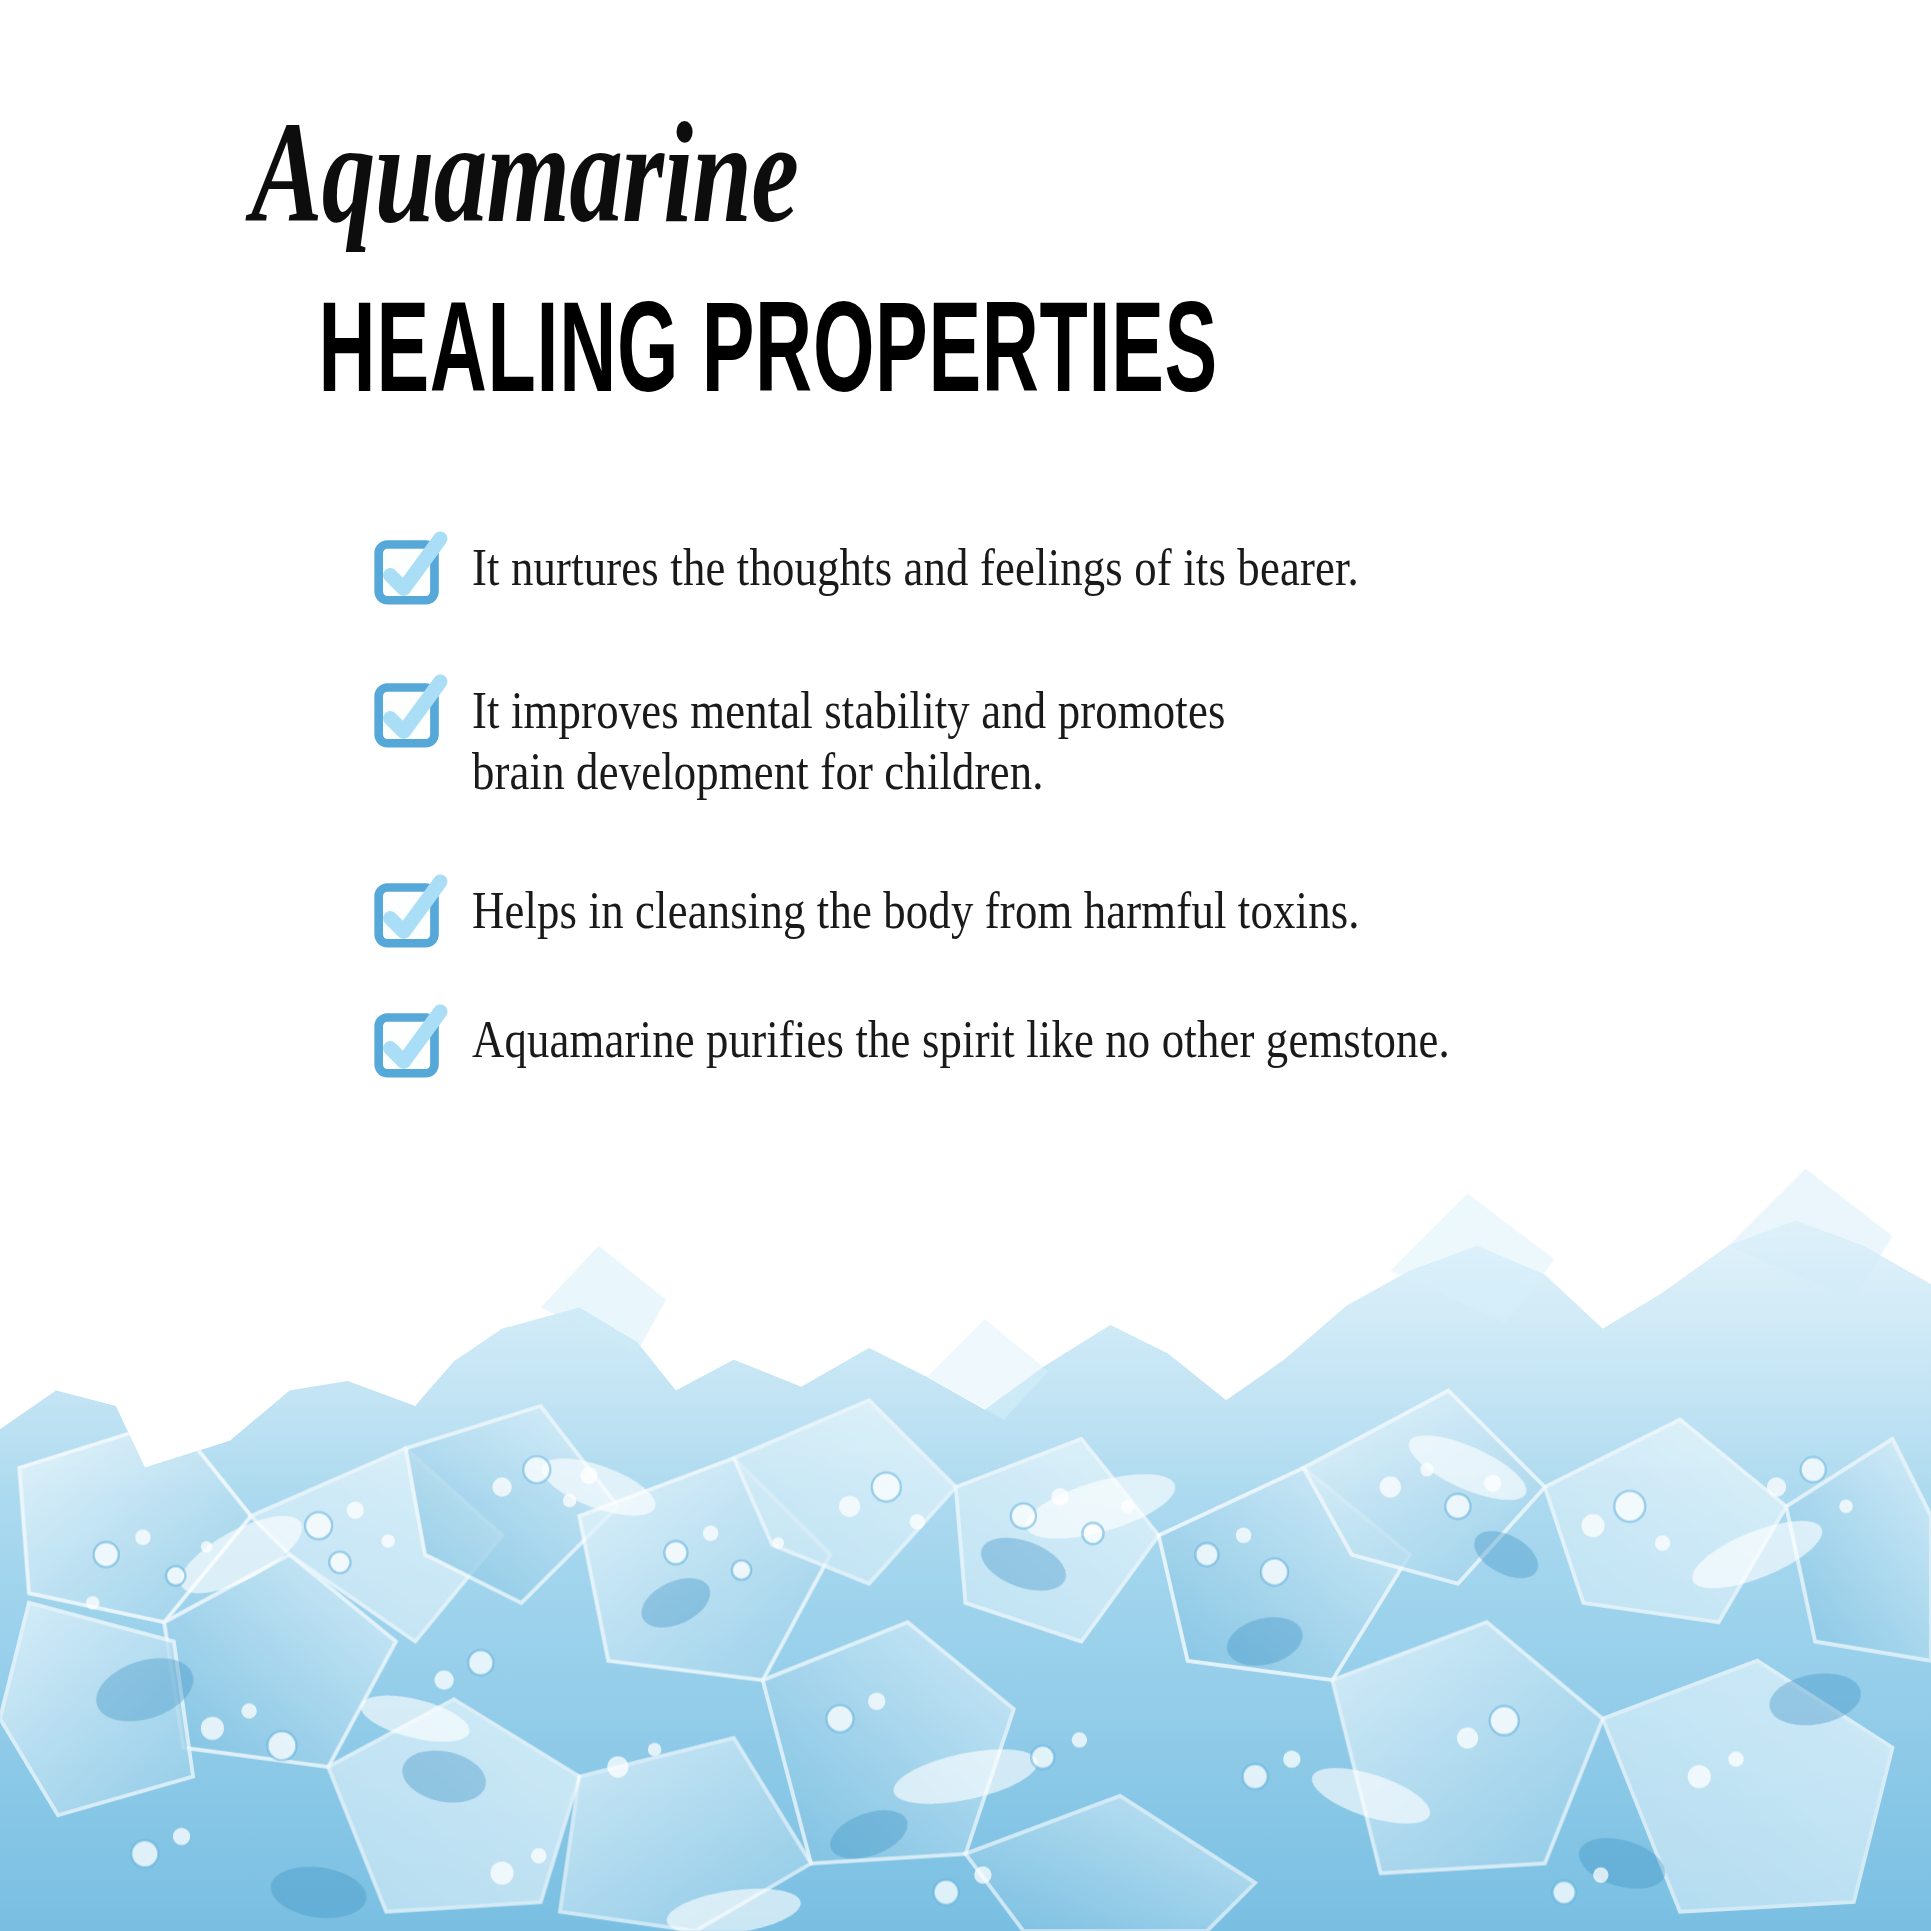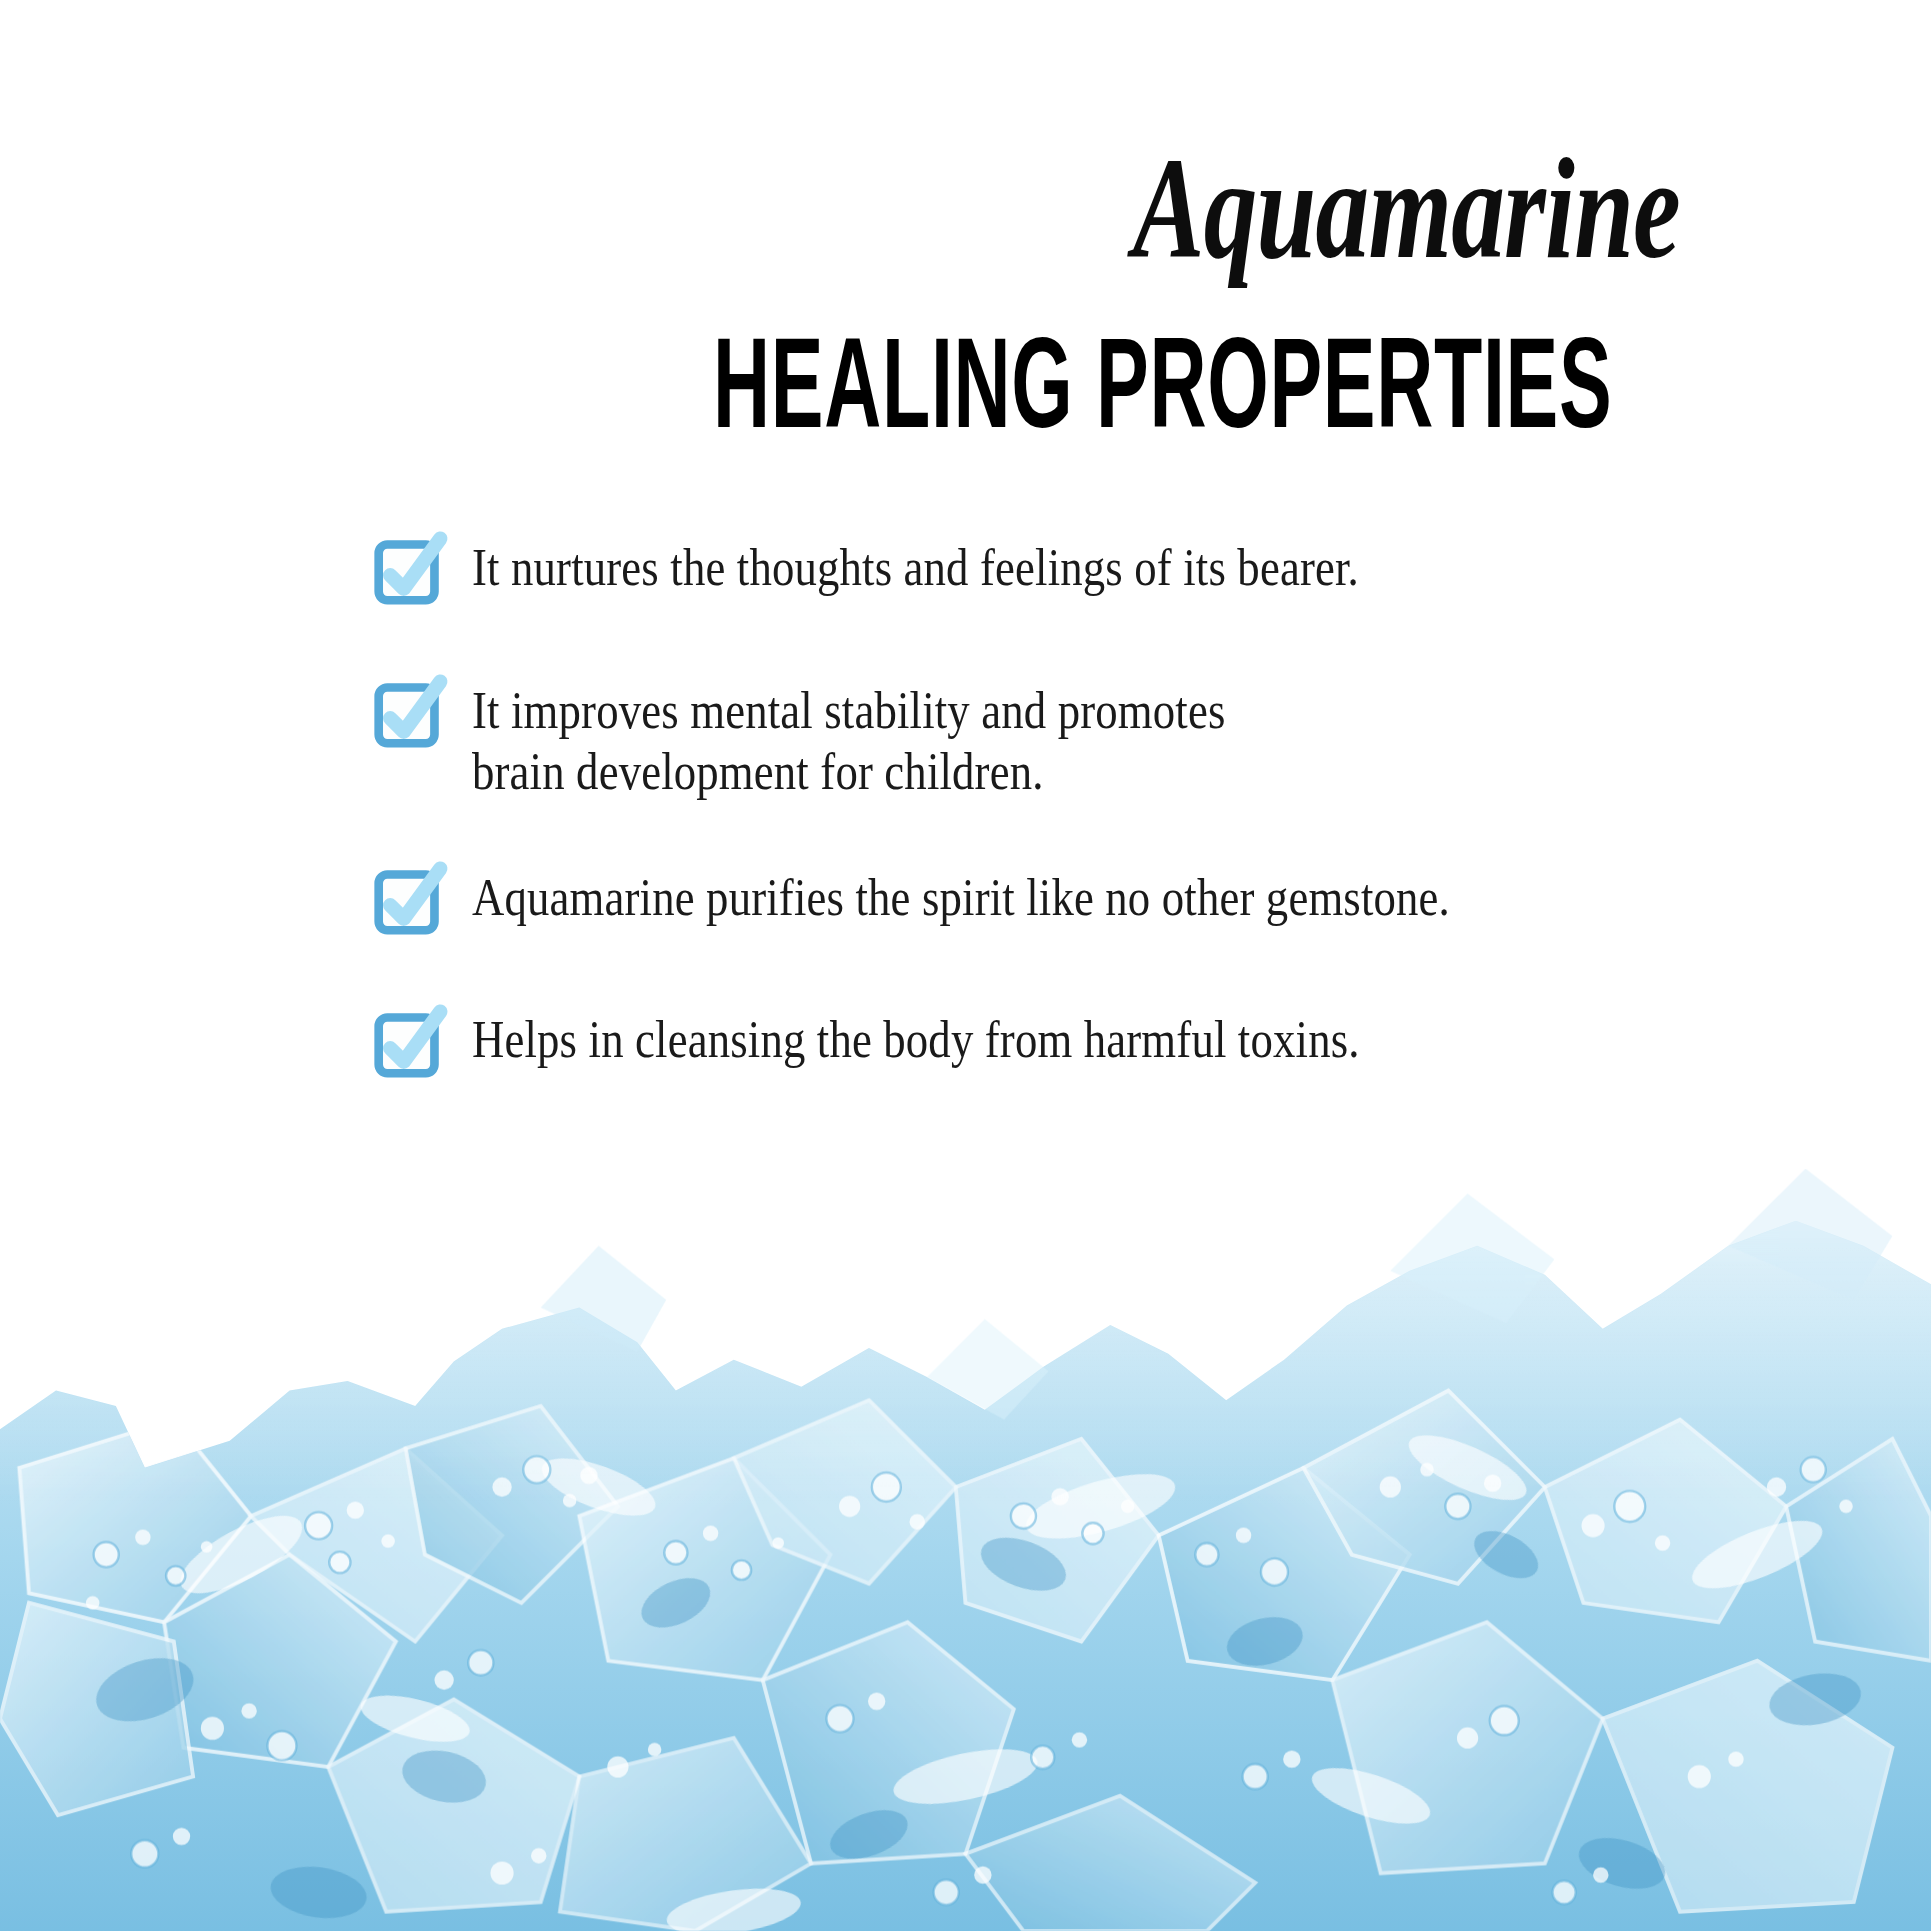--- a/index.html
+++ b/index.html
@@ -21,23 +21,22 @@
     background: #ffffff;
     overflow: hidden;
   }
 
   
   #header {
     position: absolute;
     top: 0;
     left: 0;
     width: 1931px;
-    text-align: right;
+    text-align: left;
     z-index: 5;
-    margin-top: 36px;
   }
 
   #title {
     font-family: "Liberation Serif", serif;
     font-style: italic;
     font-weight: bold;
     font-size: 145px;
     line-height: 1;
     letter-spacing: -1px;
     color: #0d0d0d;
@@ -149,38 +148,38 @@
       <span class="cb-wrap">
         <svg viewBox="0 0 78 78">
           <rect x="8" y="14" width="58" height="58" rx="9" ry="9" fill="#fdfefe" stroke="#55a8d8" stroke-width="9"></rect>
           <path d="M20 46 L34 60 L72 8" fill="none" stroke="#a9def6" stroke-width="15" stroke-linecap="round" stroke-linejoin="round"></path>
         </svg>
       </span>
       <span class="item-text">It improves mental stability and promotes
 brain development for children.</span>
     </div>
 
+    <div class="item item-sp-3">
+      <span class="cb-wrap">
+        <svg viewBox="0 0 78 78">
+          <rect x="8" y="14" width="58" height="58" rx="9" ry="9" fill="#fdfefe" stroke="#55a8d8" stroke-width="9"></rect>
+          <path d="M20 46 L34 60 L72 8" fill="none" stroke="#a9def6" stroke-width="15" stroke-linecap="round" stroke-linejoin="round"></path>
+        </svg>
+      </span>
+      <span class="item-text">Helps in cleansing the body from harmful toxins.</span>
+    </div>
+
     <div class="item item-sp-2">
       <span class="cb-wrap">
         <svg viewBox="0 0 78 78">
           <rect x="8" y="14" width="58" height="58" rx="9" ry="9" fill="#fdfefe" stroke="#55a8d8" stroke-width="9"></rect>
           <path d="M20 46 L34 60 L72 8" fill="none" stroke="#a9def6" stroke-width="15" stroke-linecap="round" stroke-linejoin="round"></path>
         </svg>
       </span>
       <span class="item-text">Aquamarine purifies the spirit like no other gemstone.</span>
-    </div>
-
-    <div class="item item-sp-3">
-      <span class="cb-wrap">
-        <svg viewBox="0 0 78 78">
-          <rect x="8" y="14" width="58" height="58" rx="9" ry="9" fill="#fdfefe" stroke="#55a8d8" stroke-width="9"></rect>
-          <path d="M20 46 L34 60 L72 8" fill="none" stroke="#a9def6" stroke-width="15" stroke-linecap="round" stroke-linejoin="round"></path>
-        </svg>
-      </span>
-      <span class="item-text">Helps in cleansing the body from harmful toxins.</span>
     </div>
 
 
   </div>
 
   <div id="ice">
     <svg viewBox="0 0 2000 860" preserveAspectRatio="none">
       <defs>
         <linearGradient id="gIce" x1="0" y1="0" x2="0" y2="1">
           <stop offset="0%" stop-color="#e8f6fc"></stop>

